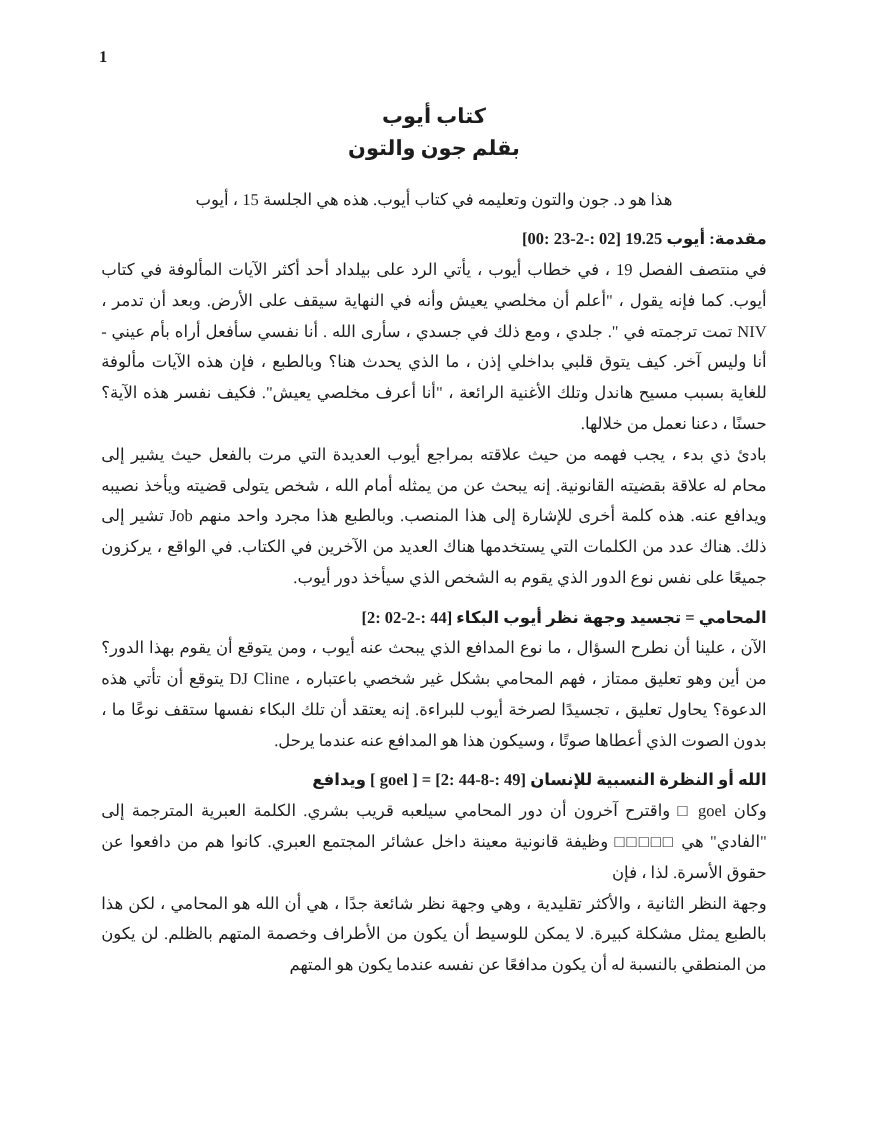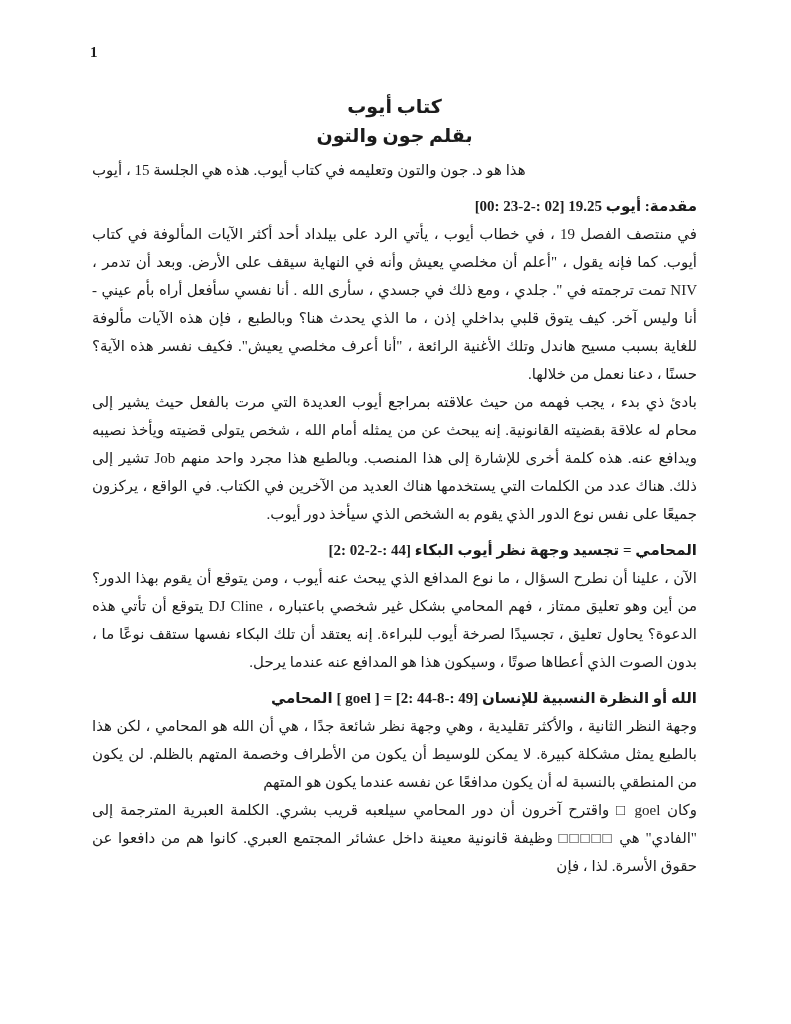--- a/index.html
+++ b/index.html
@@ -32,22 +32,22 @@
     font-size: 15px;
     line-height: 28px;
   }
   .center-heading {
     text-align: center;
     font-weight: bold;
     font-size: 19px;
     line-height: 29px;
   }
   .intro-line {
-    text-align: left;
-    margin-top: 6px;
+    text-align: center;
+    margin-top: 18px;
   }
   .intro-number {
     direction: ltr;
     text-align: left;
   }
   .section-heading {
     text-align: right;
     font-weight: bold;
     margin-top: 8px;
   }
@@ -91,21 +91,21 @@
       <span>المحامي = تجسيد وجهة نظر أيوب البكاء</span>
       <span class="timecode">[2: 02-2-: 44]</span>
       <span></span>
     </h4>
 
     <p class="body-paragraph">الآن ، علينا أن نطرح السؤال ، ما نوع المدافع الذي يبحث عنه أيوب ، ومن يتوقع أن يقوم بهذا الدور؟ من أين وهو تعليق ممتاز ، فهم المحامي بشكل غير شخصي باعتباره ، DJ Cline يتوقع أن تأتي هذه الدعوة؟ يحاول تعليق ، تجسيدًا لصرخة أيوب للبراءة. إنه يعتقد أن تلك البكاء نفسها ستقف نوعًا ما ، بدون الصوت الذي أعطاها صوتًا ، وسيكون هذا هو المدافع عنه عندما يرحل.</p>
 
     <h4 class="section-heading">
       <span>الله أو النظرة النسبية للإنسان</span>
       <span class="timecode">[2: 44-8-: 49]</span>
-      <span>= [ goel ] المحامي</span>
+      <span>= [ goel ] ويدافع</span>
     </h4>
 
+    <p class="body-paragraph">وكان goel □ واقترح آخرون أن دور المحامي سيلعبه قريب بشري. الكلمة العبرية المترجمة إلى "الفادي" هي □□□□□ وظيفة قانونية معينة داخل عشائر المجتمع العبري. كانوا هم من دافعوا عن حقوق الأسرة. لذا ، فإن</p>
+
     <p class="body-paragraph">وجهة النظر الثانية ، والأكثر تقليدية ، وهي وجهة نظر شائعة جدًا ، هي أن الله هو المحامي ، لكن هذا بالطبع يمثل مشكلة كبيرة. لا يمكن للوسيط أن يكون من الأطراف وخصمة المتهم بالظلم. لن يكون من المنطقي بالنسبة له أن يكون مدافعًا عن نفسه عندما يكون هو المتهم</p>
-
-    <p class="body-paragraph">وكان goel □ واقترح آخرون أن دور المحامي سيلعبه قريب بشري. الكلمة العبرية المترجمة إلى "الفادي" هي □□□□□ وظيفة قانونية معينة داخل عشائر المجتمع العبري. كانوا هم من دافعوا عن حقوق الأسرة. لذا ، فإن</p>
 
   </div>
 </div>
 
 </body></html>

